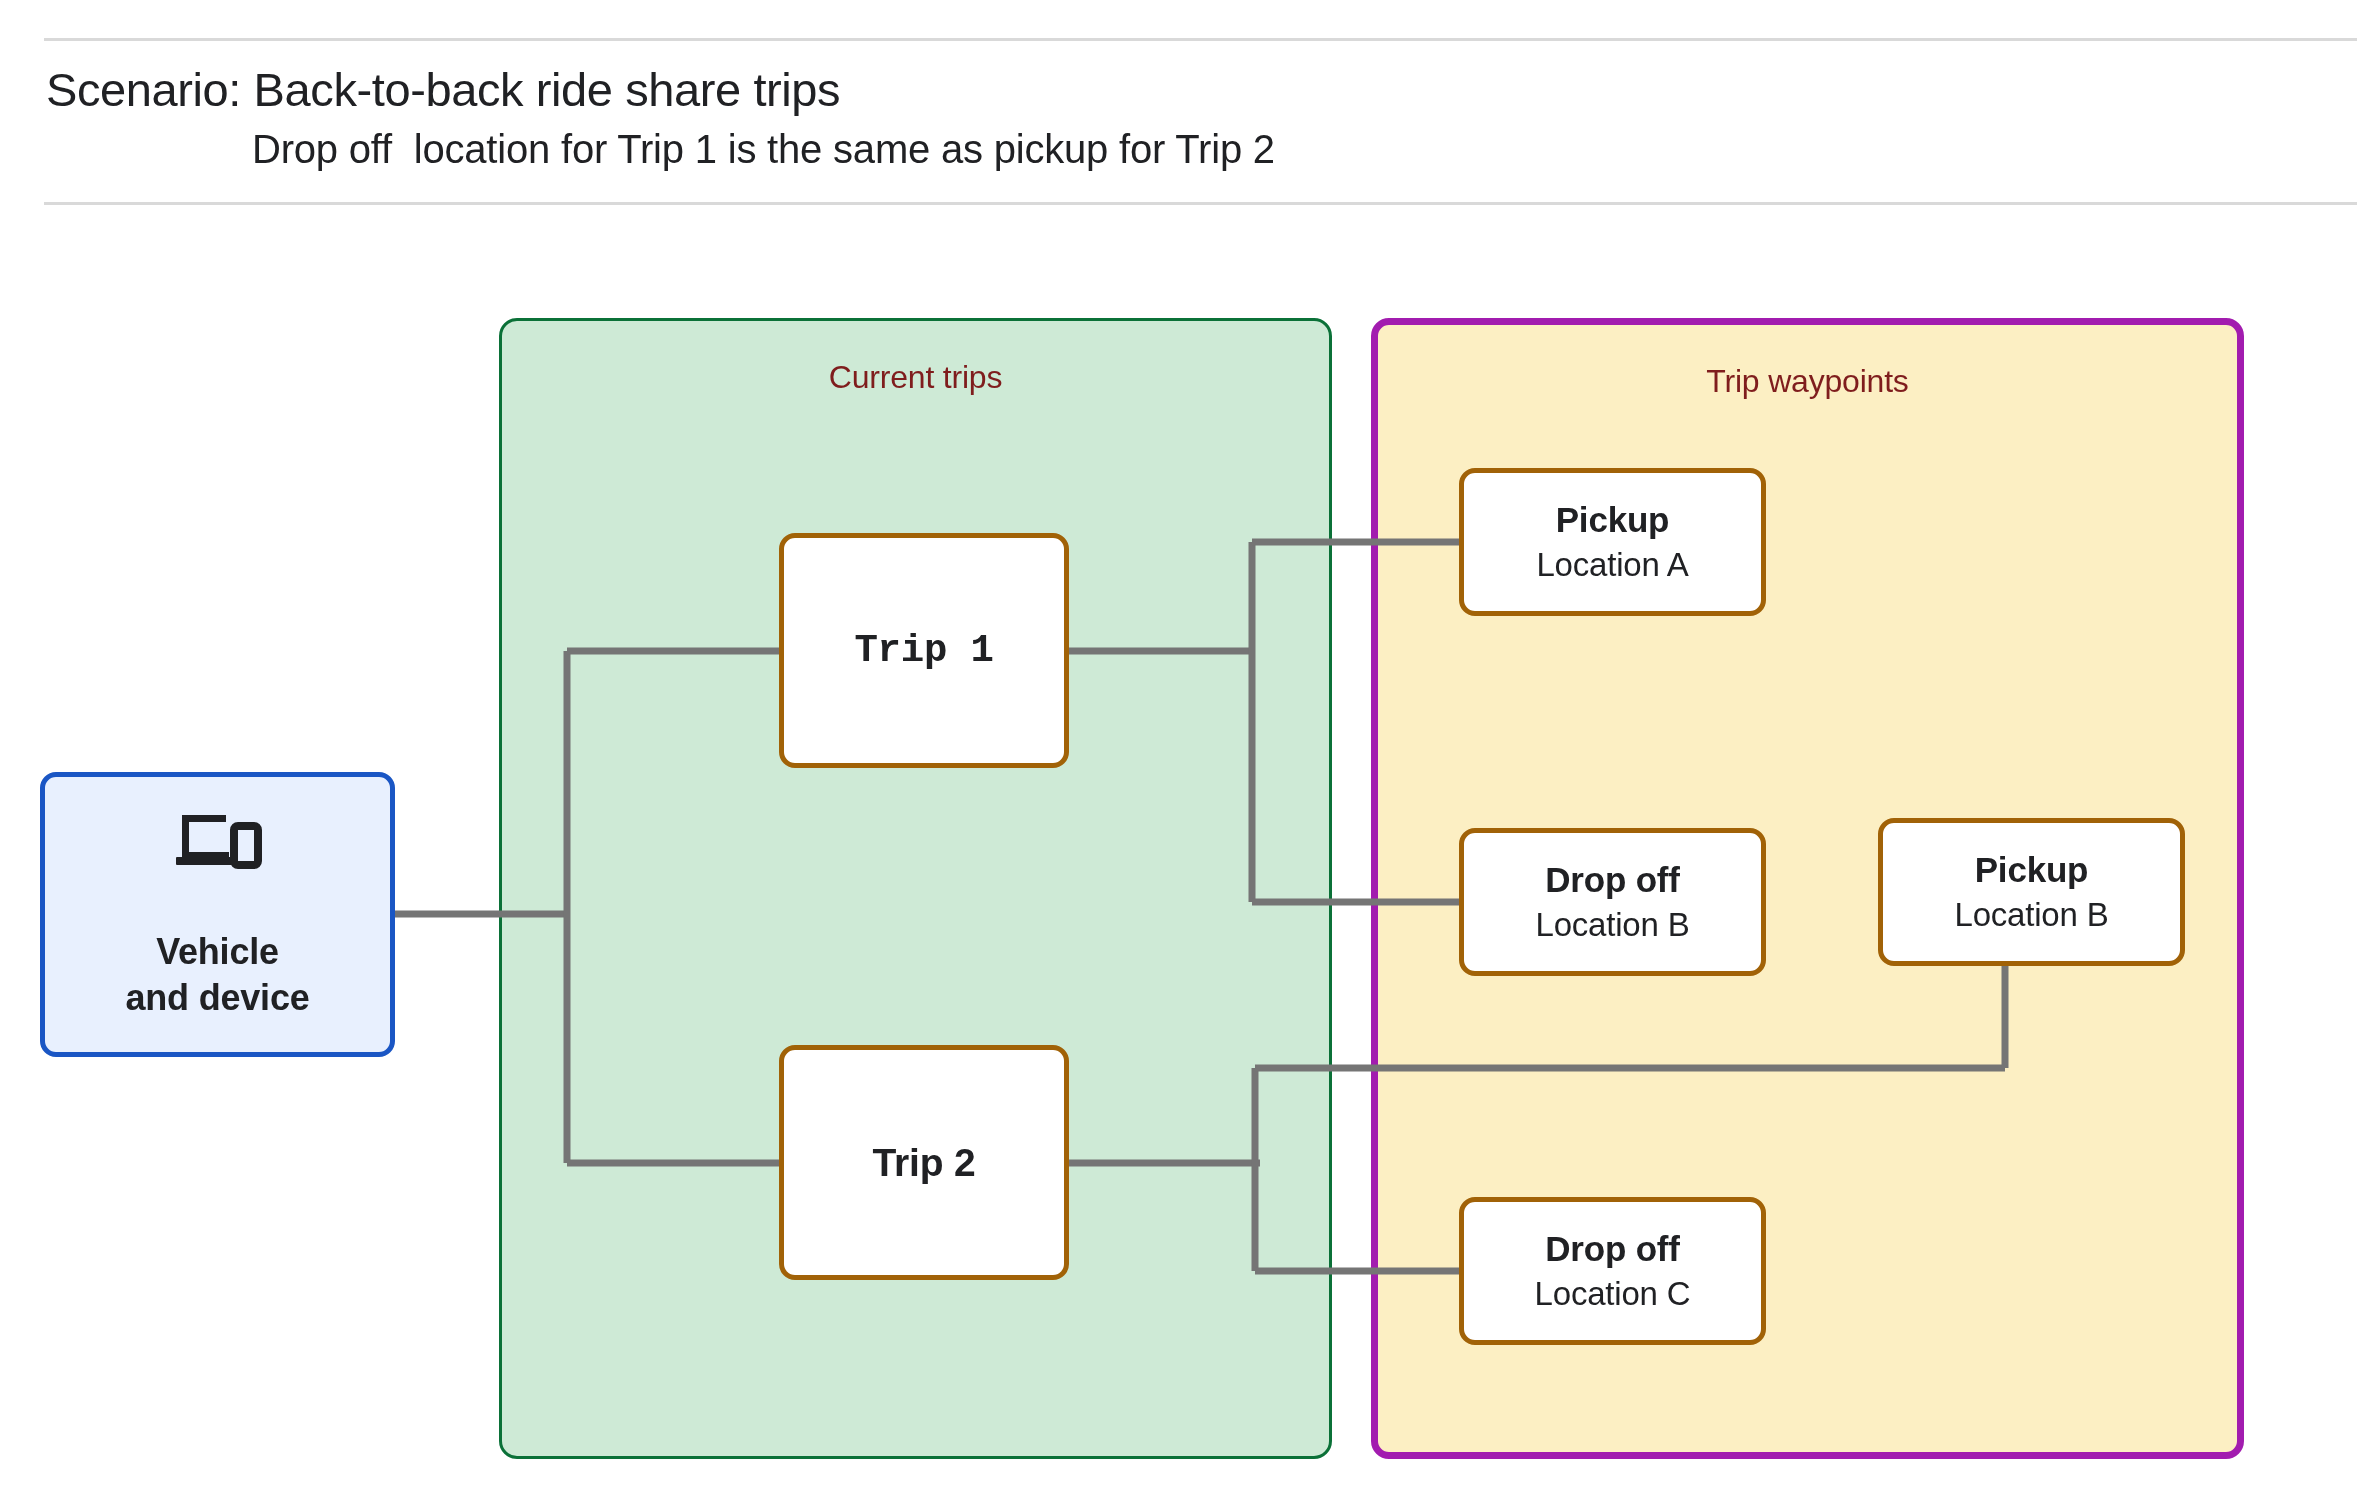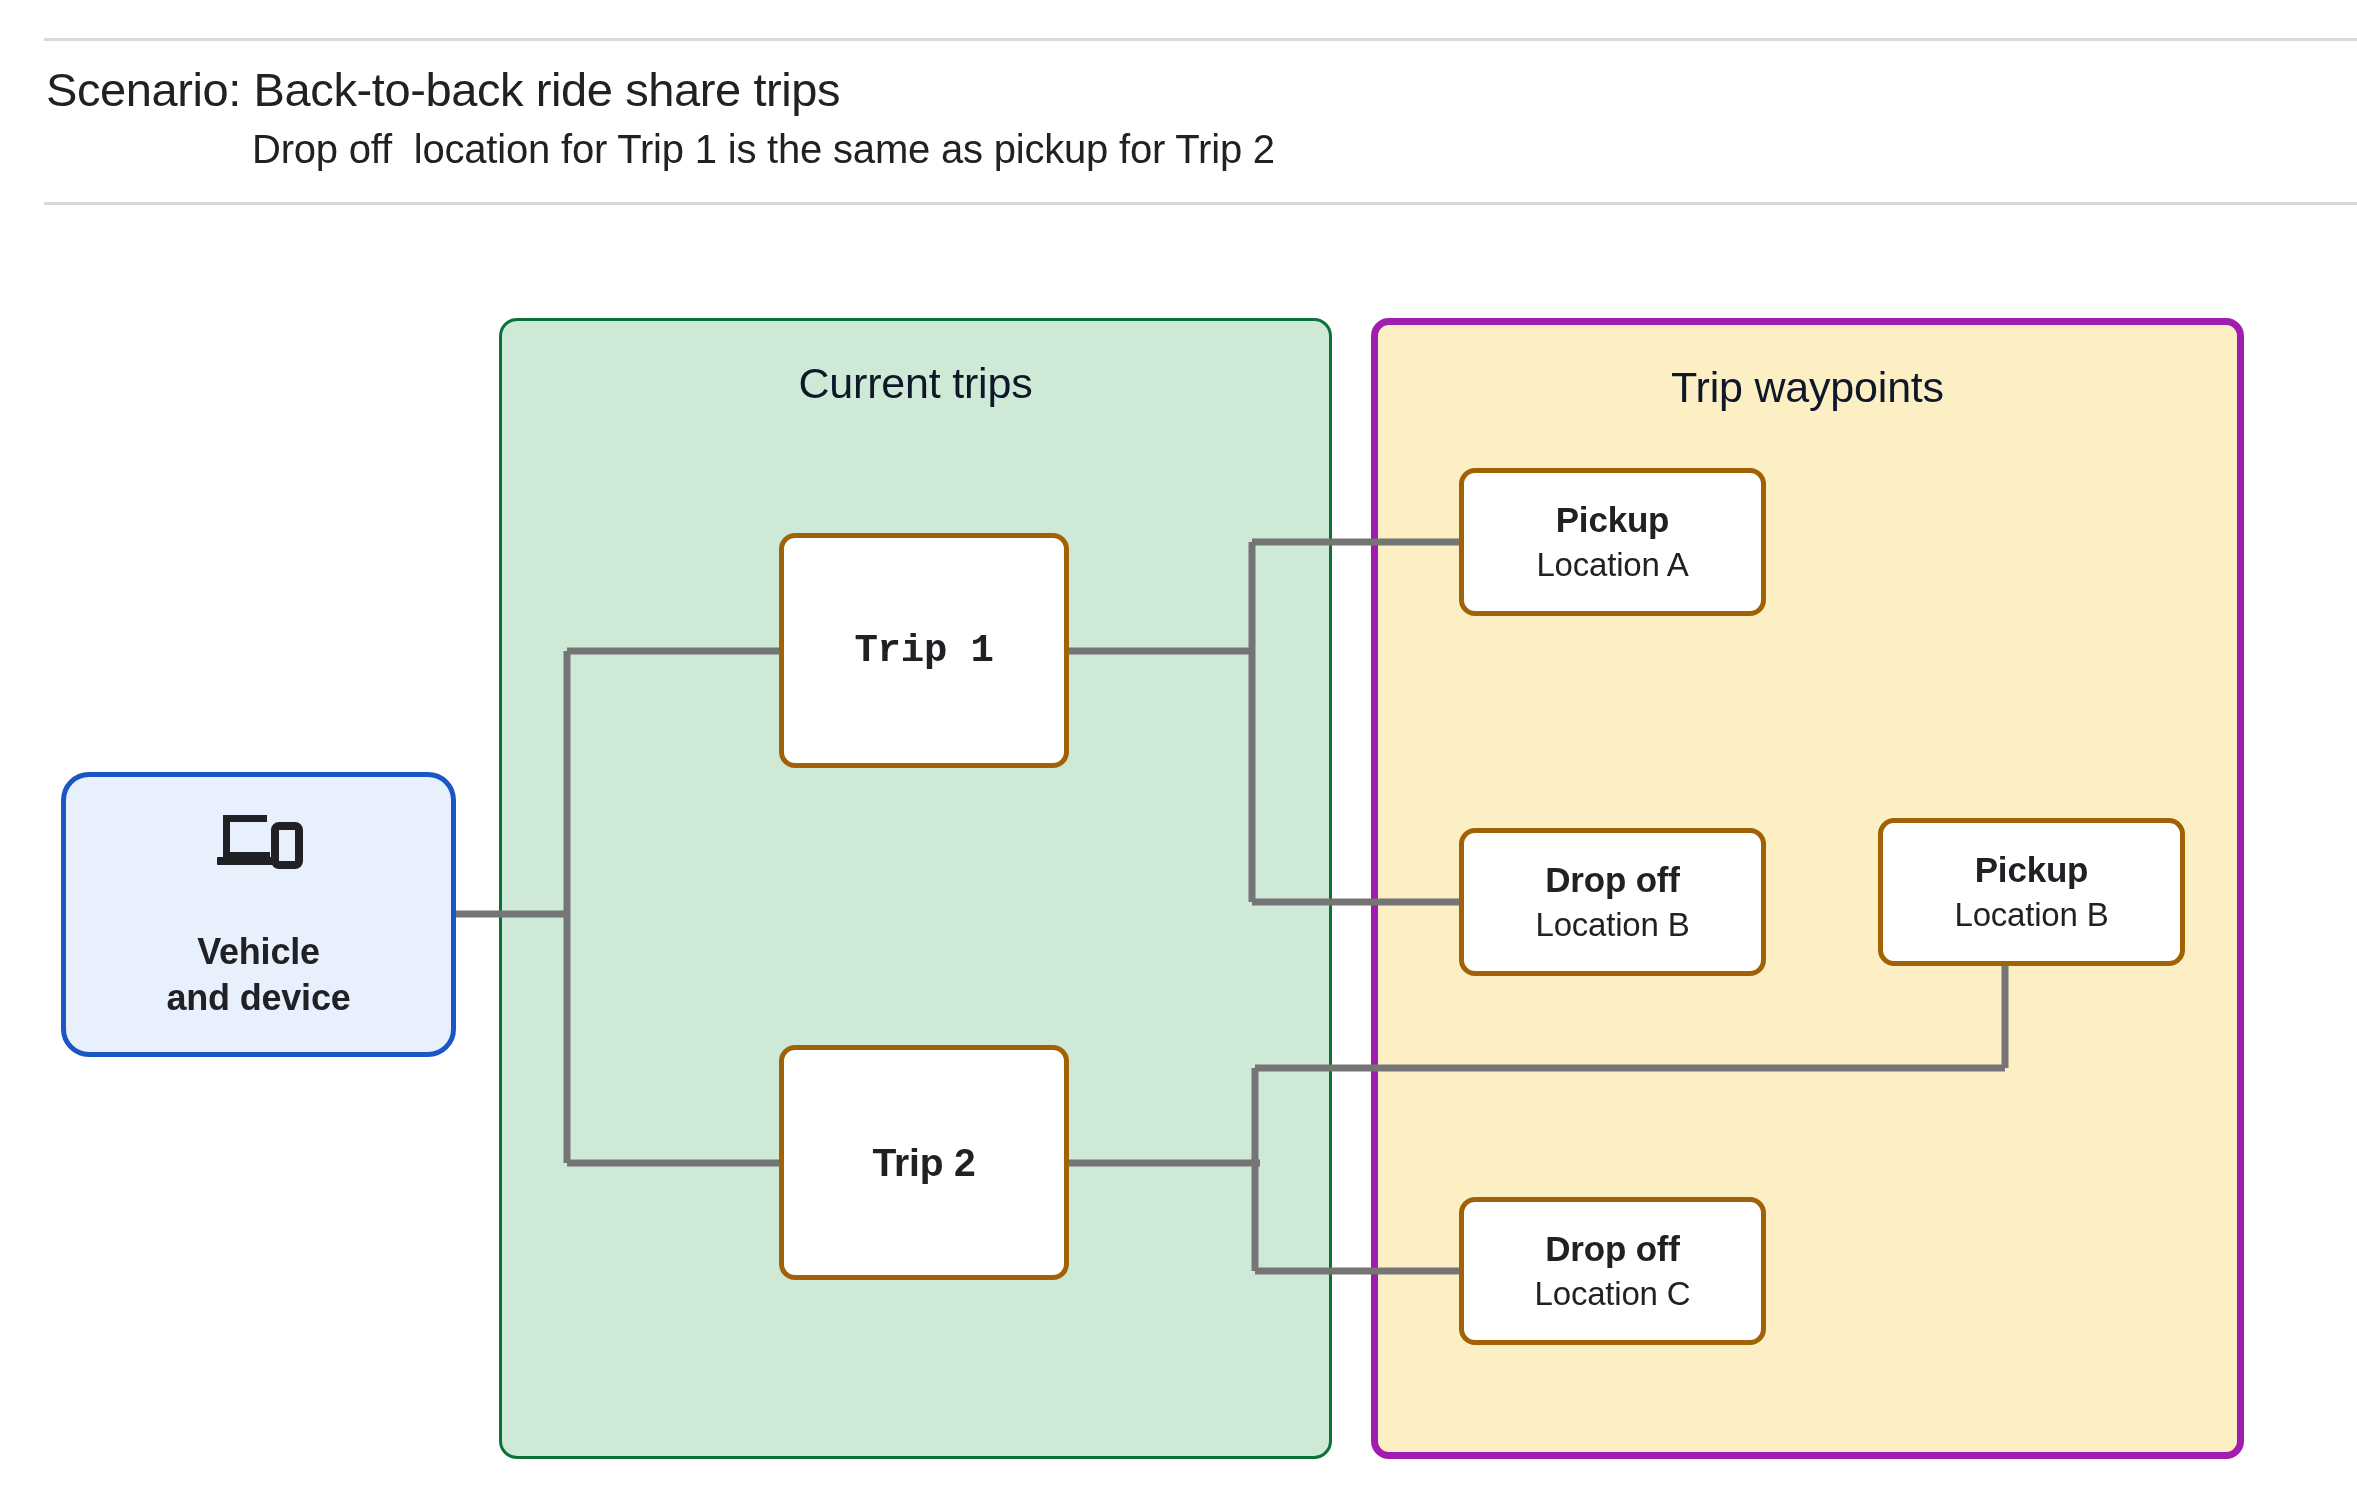--- a/index.html
+++ b/index.html
@@ -82,24 +82,24 @@
     height: 1141px;
     background: #fcefc3;
     border: 7px solid #a21caf;
   }
   .group-title {
     position: absolute;
     top: 38px;
     left: 0;
     width: 100%;
     text-align: center;
-    font-size: 43px;
-    font-weight: normal;
-    letter-spacing: -0.2px;
-    color: #0f172a;
+    font-size: 32px;
+    font-weight: normal;
+    letter-spacing: -0.2px;
+    color: #7f1d1d;
     white-space: pre;
   }
 
   
   #connectors {
     position: absolute;
     left: 0;
     top: 0;
     width: 2357px;
     height: 1497px;
@@ -117,26 +117,25 @@
     border-radius: 16px;
   }
   .node-white {
     background: #ffffff;
     border: 5px solid #a16207;
   }
 
   #node-vehicle {
     left: 40px;
     top: 772px;
-    width: 395px;
+    width: 355px;
     height: 285px;
     background: #e8f0fe;
     border: 5px solid #1a56c4;
-    border-radius: 28px;
-    margin-left: 21px;
+    border-radius: 16px;
   }
   #vehicle-icon {
     width: 88px;
     height: 62px;
     margin-bottom: 58px;
   }
   #vehicle-label {
     font-size: 36px;
     font-weight: bold;
     line-height: 1.26;

